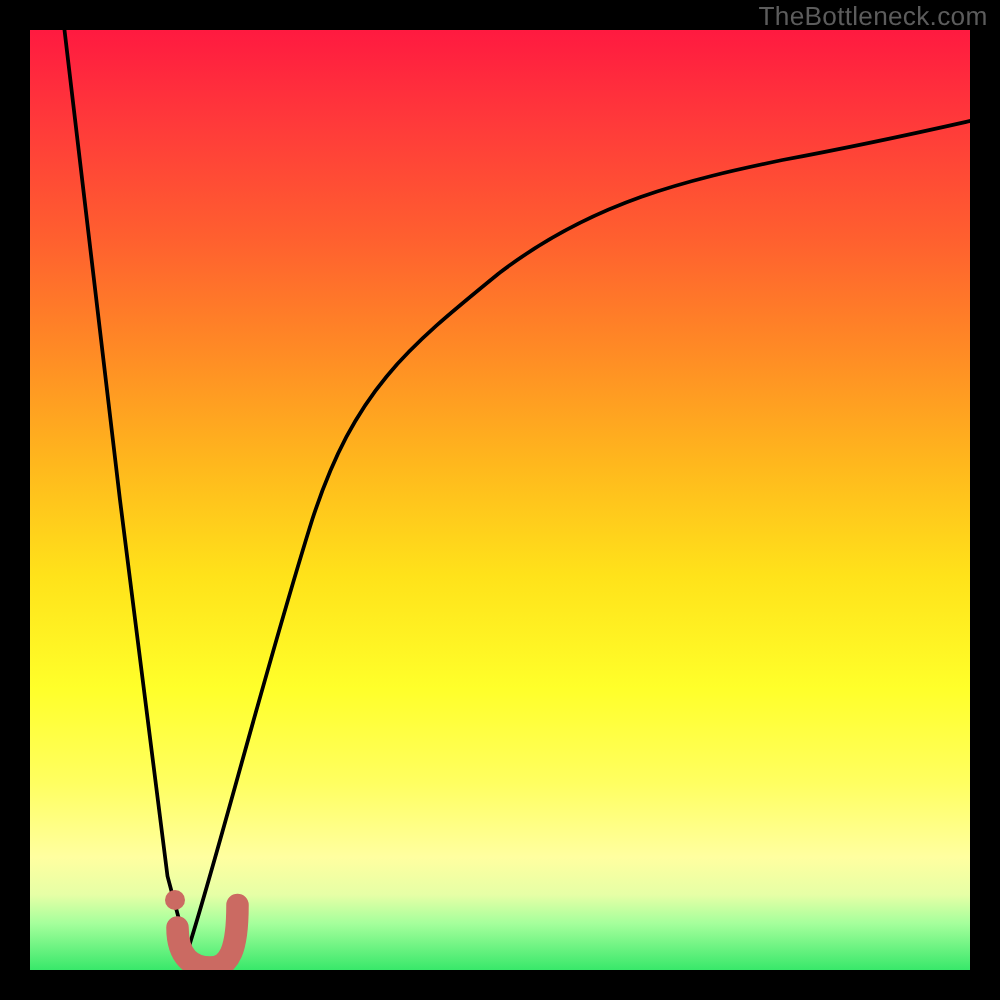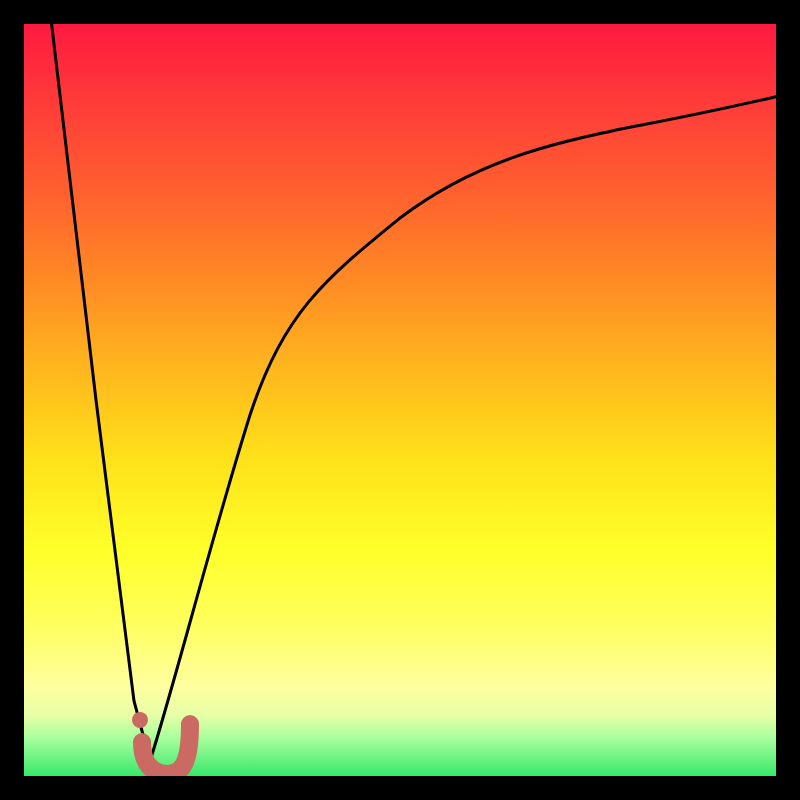--- a/index.html
+++ b/index.html
@@ -84,13 +84,14 @@
 
         <path d="M 118 718
                  C 118 742, 130 750, 144 750
                  C 160 750, 166 735, 166 700" fill="none" stroke="#cb6a62" stroke-width="18" stroke-linecap="round" stroke-linejoin="round"></path>
 
         <circle cx="116" cy="696" r="8" fill="#cb6a62"></circle>
       </g>
     </svg>
   </div>
 
+  <div class="watermark">TheBottleneck.com</div>
 </div>
 
 </body></html>

